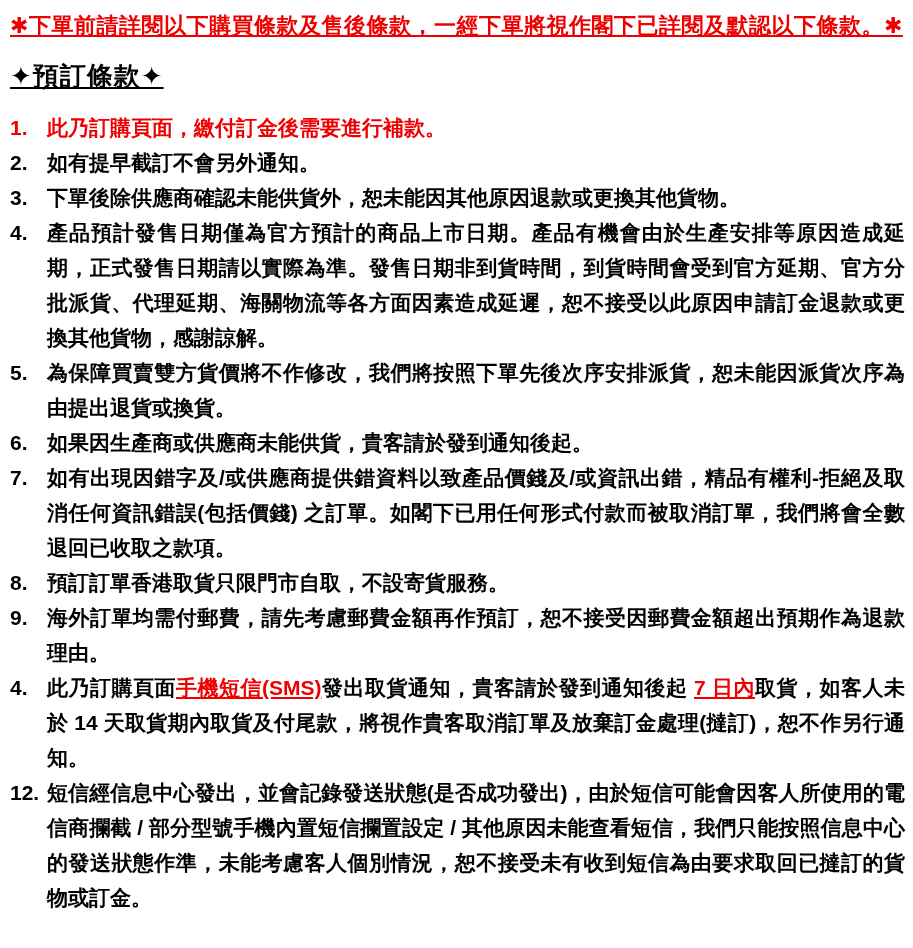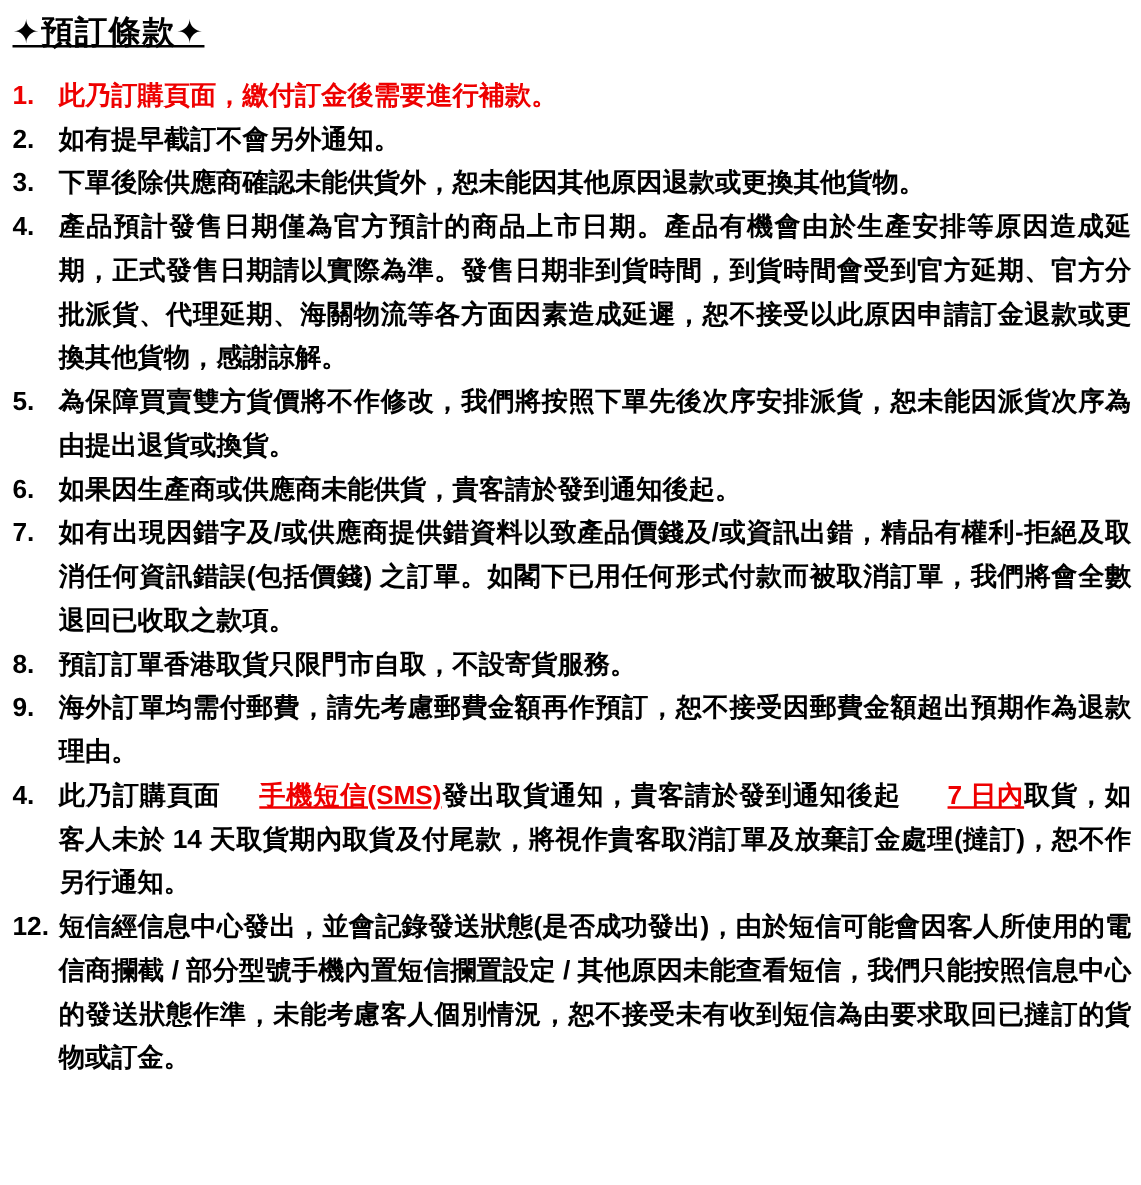--- a/index.html
+++ b/index.html
@@ -56,28 +56,28 @@
     white-space: nowrap;
   }
   .txt {
     flex: 1;
     text-align: justify;
   }
   .red { color: var(--red); }
   .red-u {
     color: var(--red);
     text-decoration: underline;
-    margin-left: 31px;
   }
 </style>
 </head>
 <body>
 
 <div class="page">
 
+  <div class="doc-title">✱下單前請詳閱以下購買條款及售後條款，一經下單將視作閣下已詳閱及默認以下條款。✱</div>
 
   <div class="section-heading">✦預訂條款✦</div>
 
   <div class="terms-list">
 
     <div class="item">
       <span class="num red">1.</span>
       <span class="txt red">此乃訂購頁面，繳付訂金後需要進行補款。</span>
     </div>
 

